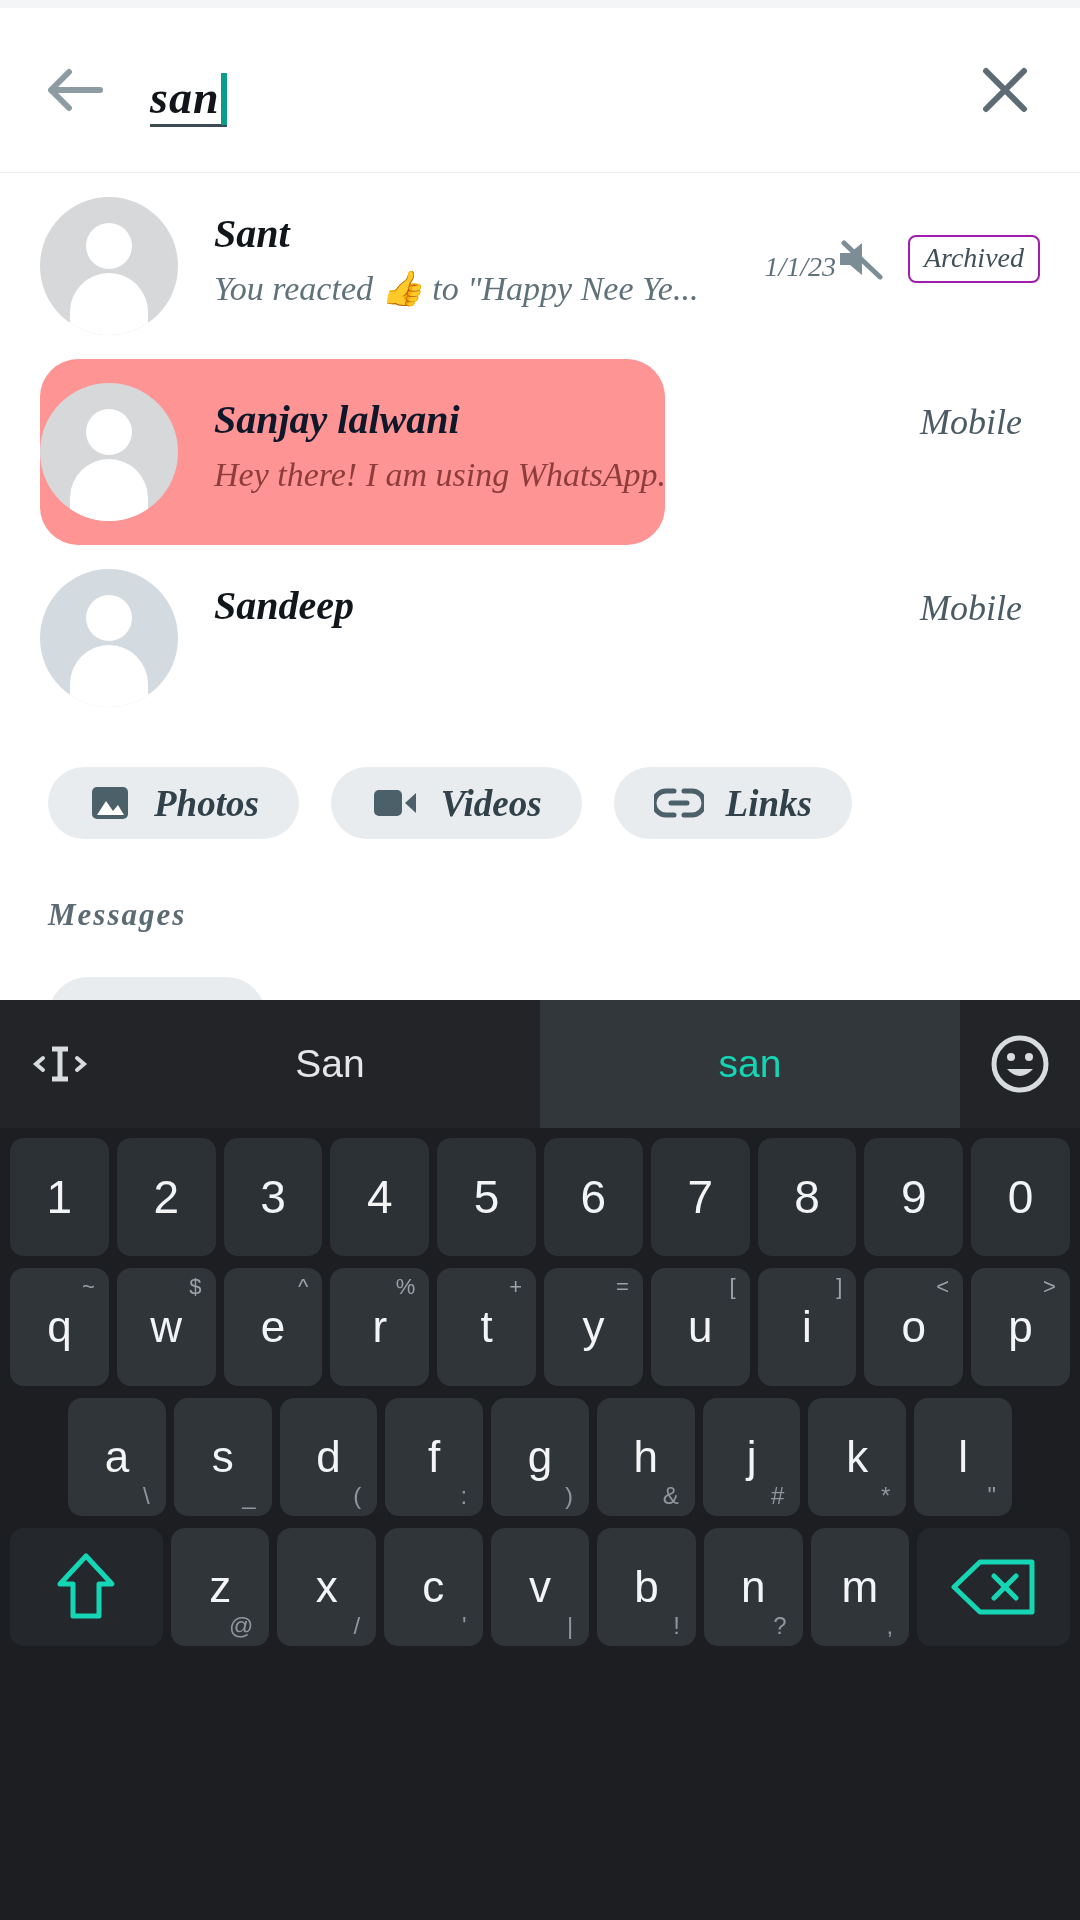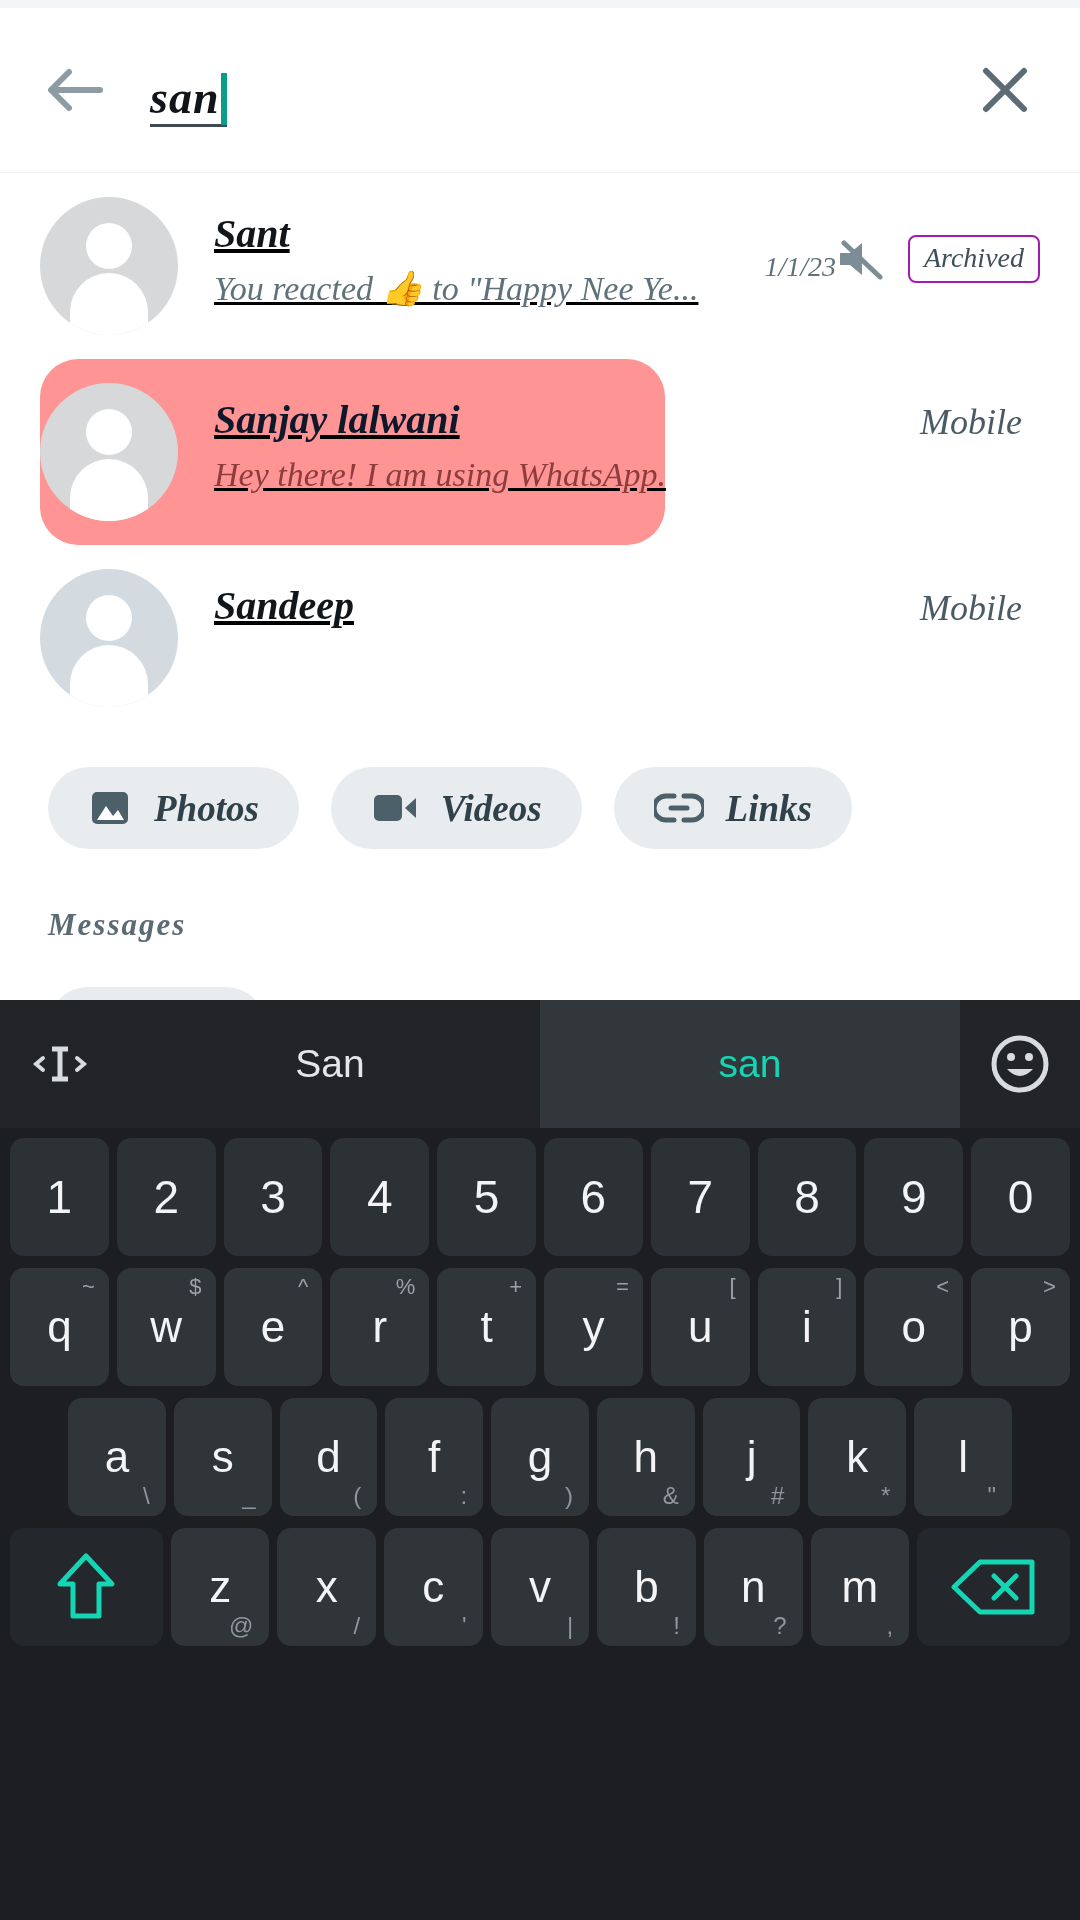--- a/index.html
+++ b/index.html
@@ -94,21 +94,20 @@
     border-radius:40px 40px 0 0;
     background:#ffffff;
     left:50%; bottom:0;
     transform:translateX(-50%);
   }
   .row-main {
     flex:1 1 auto;
     padding-left:36px;
     padding-top:14px;
     min-width:0;
-    text-decoration:underline;
   }
   .row-title {
     font-size:40px;
     font-weight:700;
     font-style:italic;
     color:#11161a;
     line-height:1.15;
     white-space:nowrap;
   }
   .row-sub {
@@ -179,21 +178,21 @@
 
   
   .chips {
     display:flex;
     gap:32px;
     padding:36px 48px 10px 48px;
   }
   .chip {
     background:#e8ecef;
     border-radius:48px;
-    height:82px;
+    height:72px;
     display:flex;
     align-items:center;
     gap:22px;
     padding:0 40px;
   }
   .chip-label {
     font-size:37px;
     font-style:italic;
     font-weight:600;
     color:#30414a;

